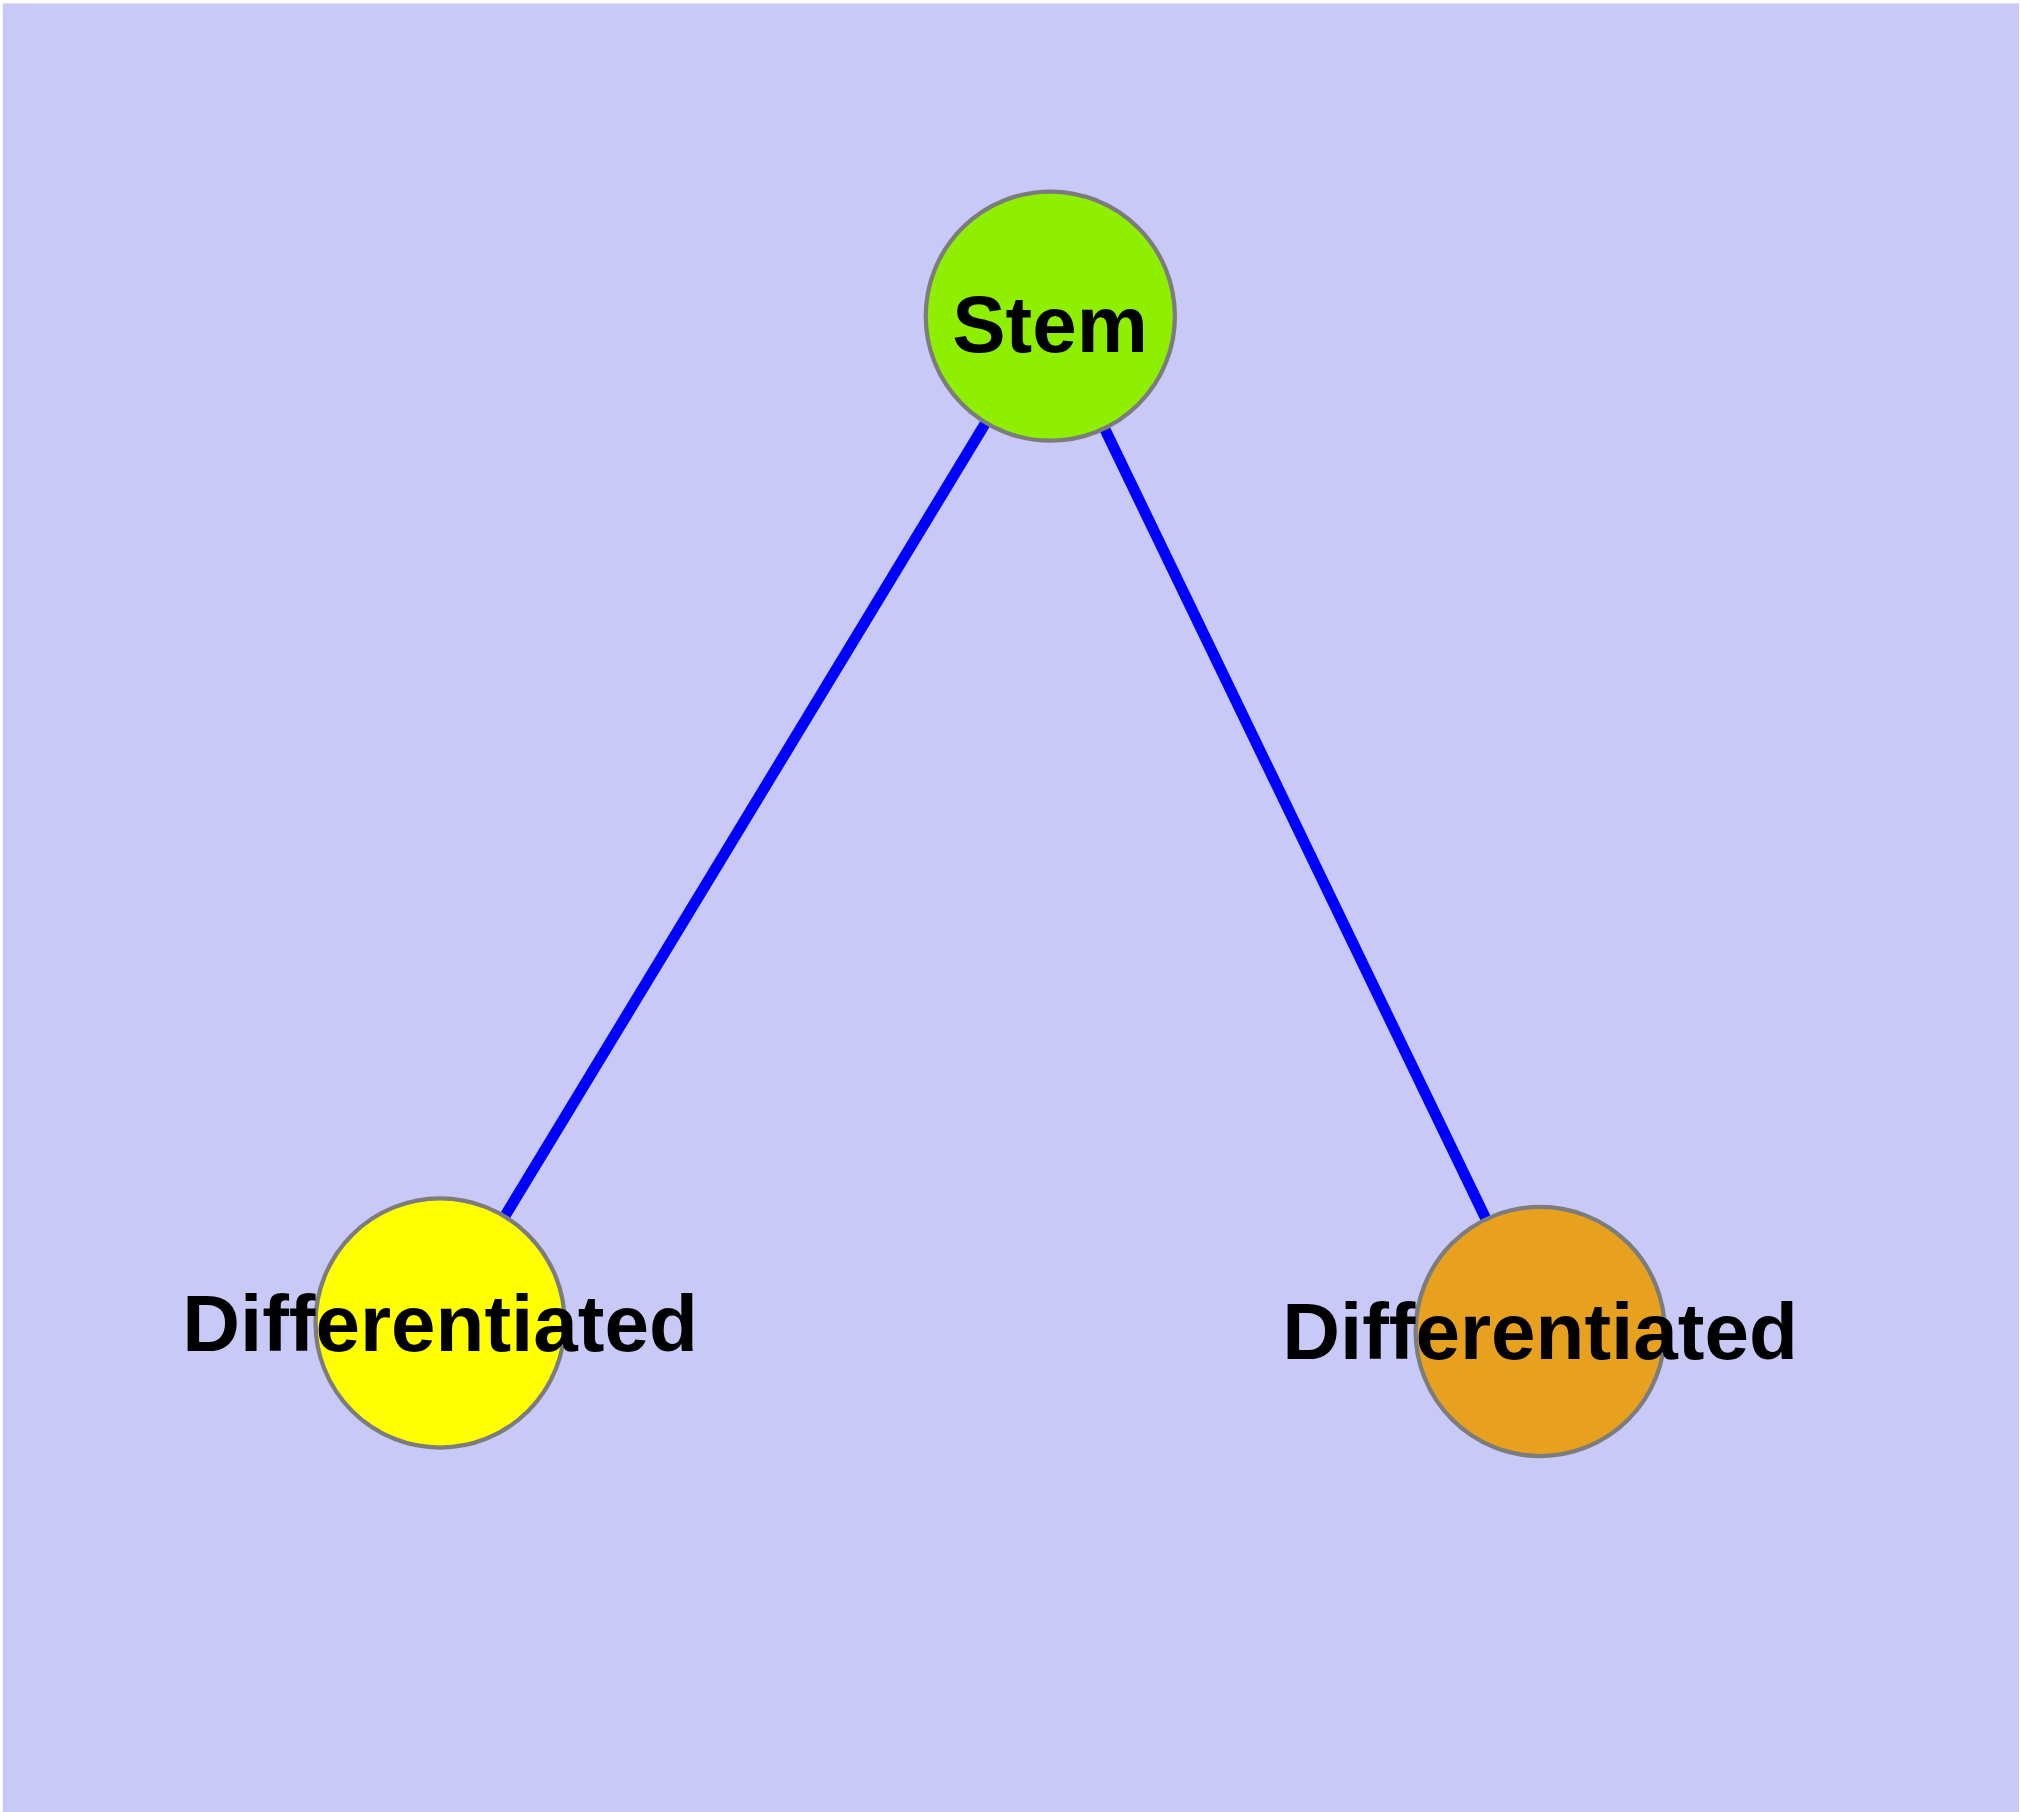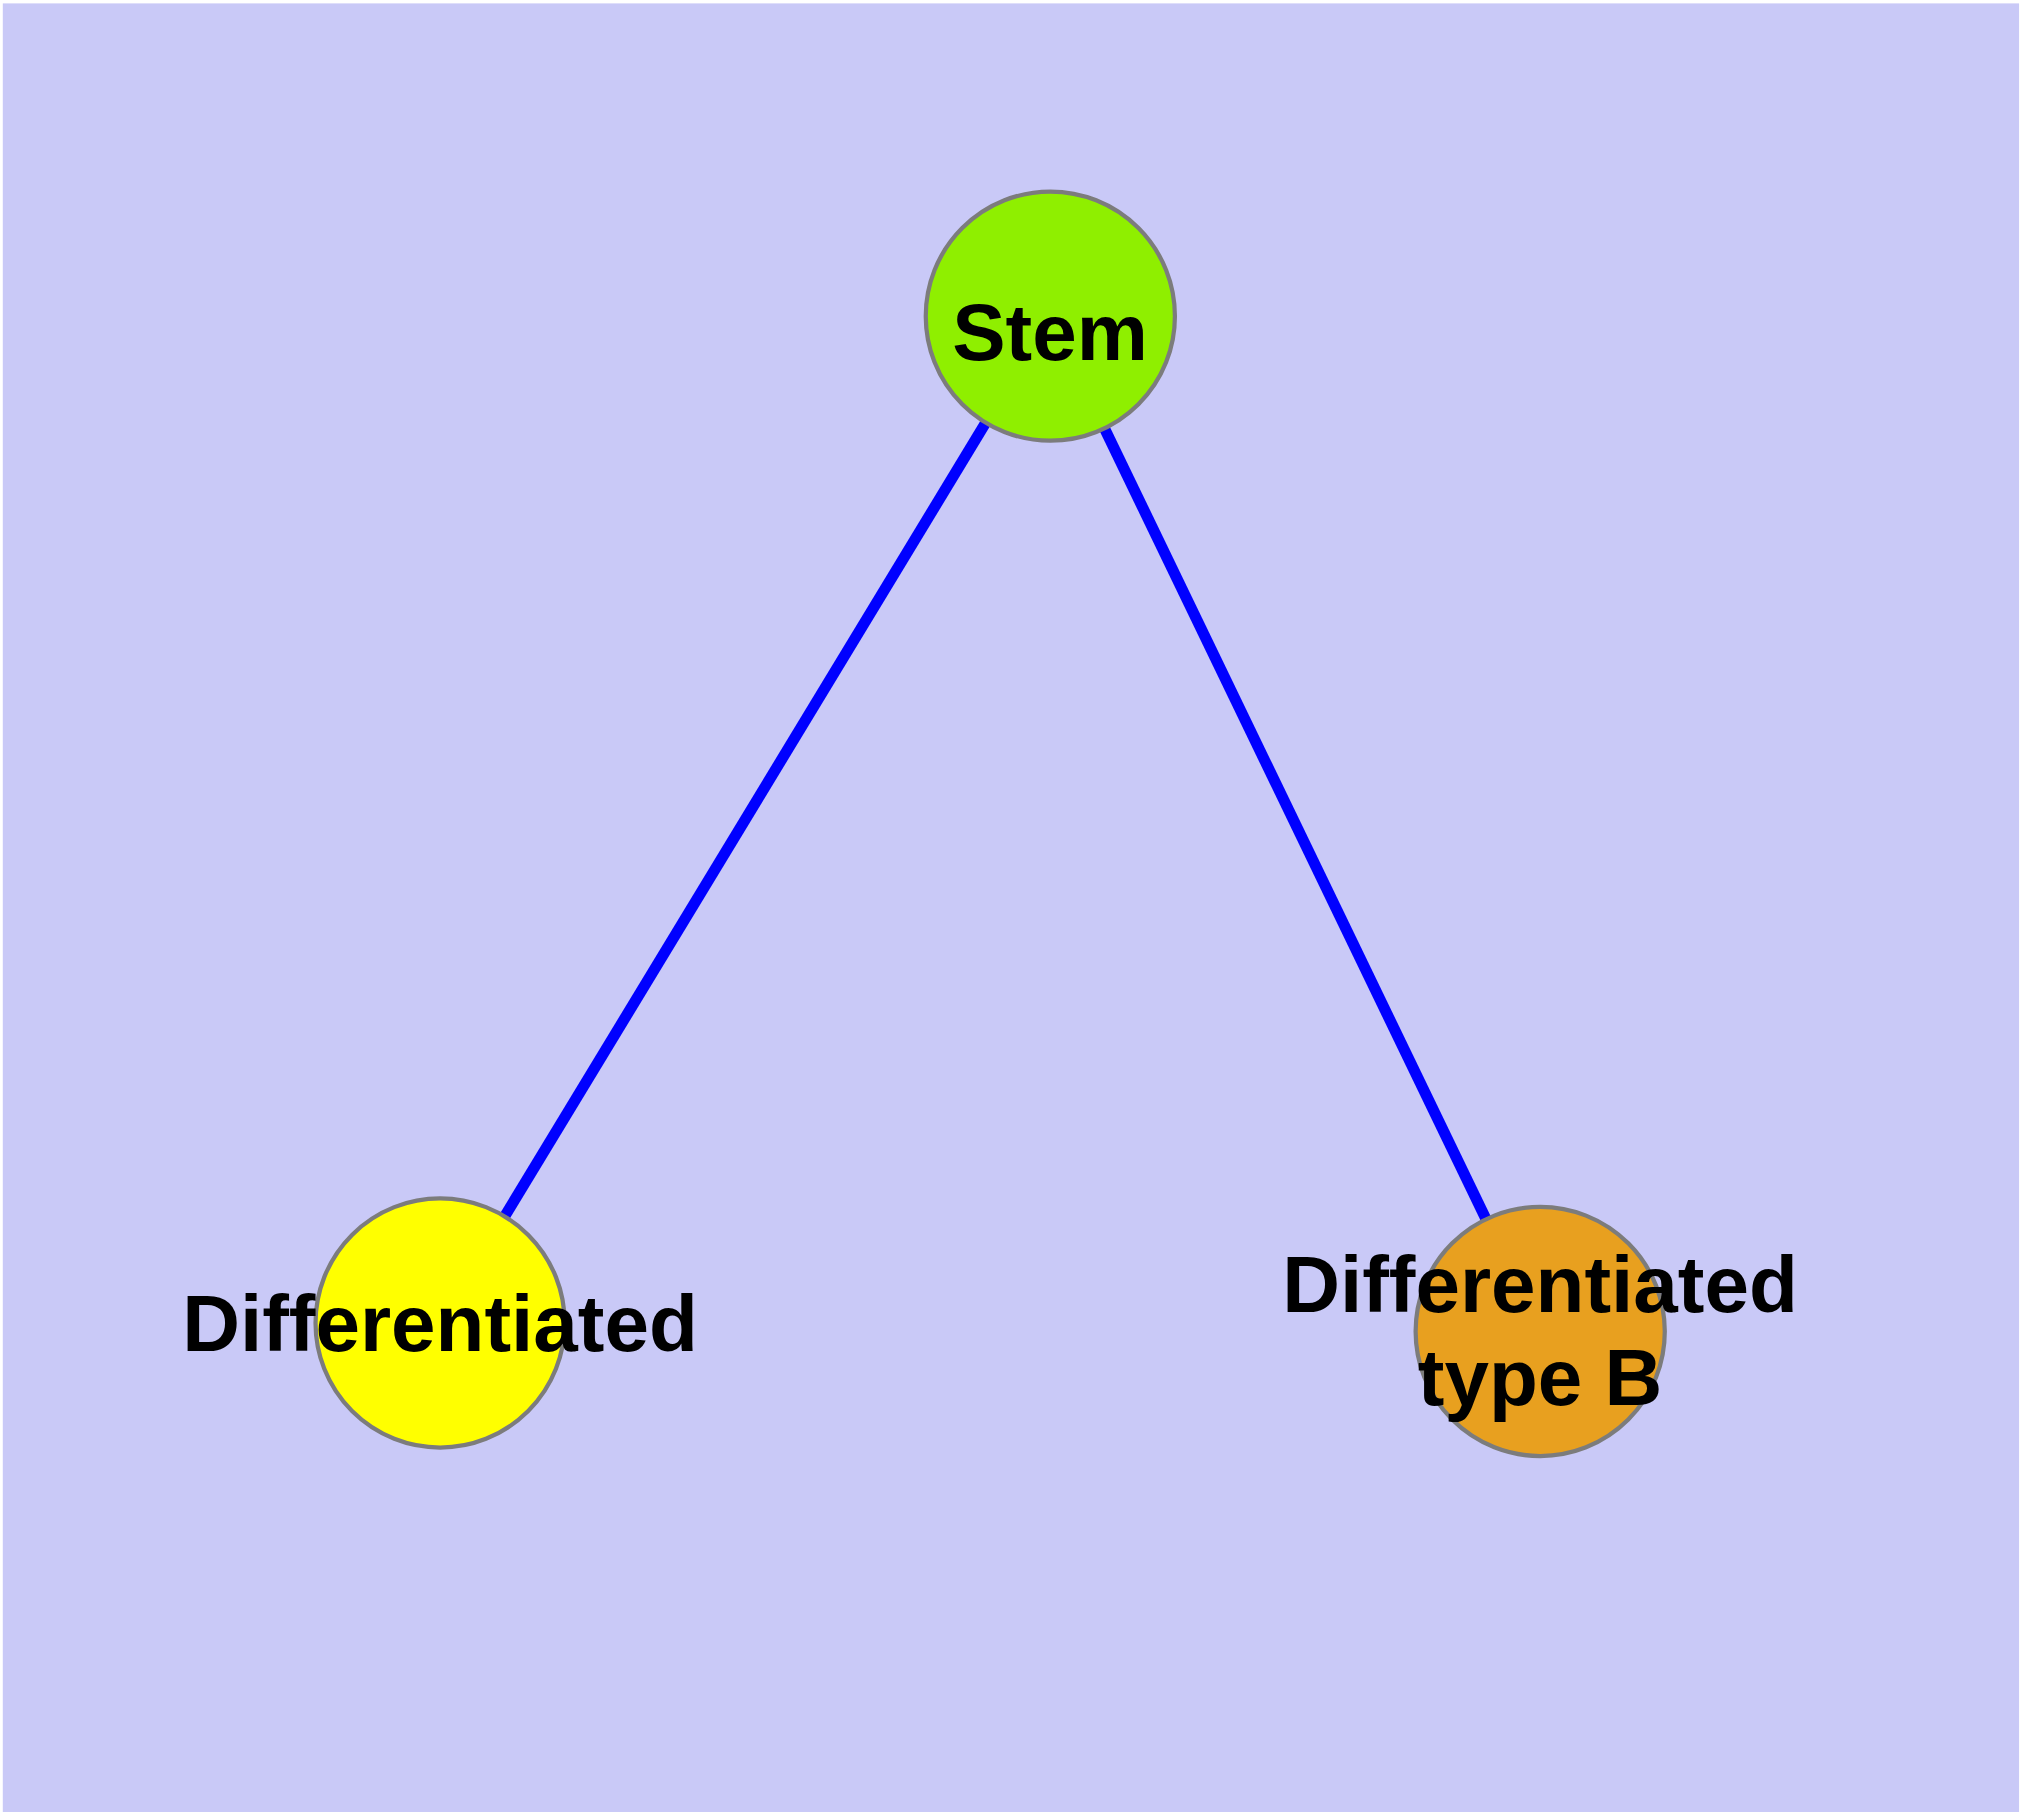--- a/index.html
+++ b/index.html
@@ -67,25 +67,24 @@
     <rect class="canvas-rect" x="3" y="4" width="2379" height="2134"></rect>
 
     <line class="edge" x1="1239" y1="373" x2="519" y2="1561"></line>
     <line class="edge" x1="1239" y1="373" x2="1817" y2="1571"></line>
 
     <circle class="node" cx="1239" cy="373" r="147" fill="#8FEF00"></circle>
     <circle class="node" cx="519" cy="1561" r="147" fill="#FFFF00"></circle>
     <circle class="node" cx="1817" cy="1571" r="147" fill="#E8A01F"></circle>
   </svg>
 
-  <div class="node-label" style="left:1050px; top:332px;text-align:center;">Stem</div>
+  <div class="node-label" style="left:1050px; top:324px;text-align:center;">Stem</div>
 
   <div class="node-label" style="left:440px; top:1323px;">
     <div>Differentiated</div>
   </div>
 
   <div class="node-label" style="left:1540px; top:1331px;">
     <div>Differentiated</div>
-    <div>type B</div>
   </div>
 
 </div>
 
 
 </body></html>

